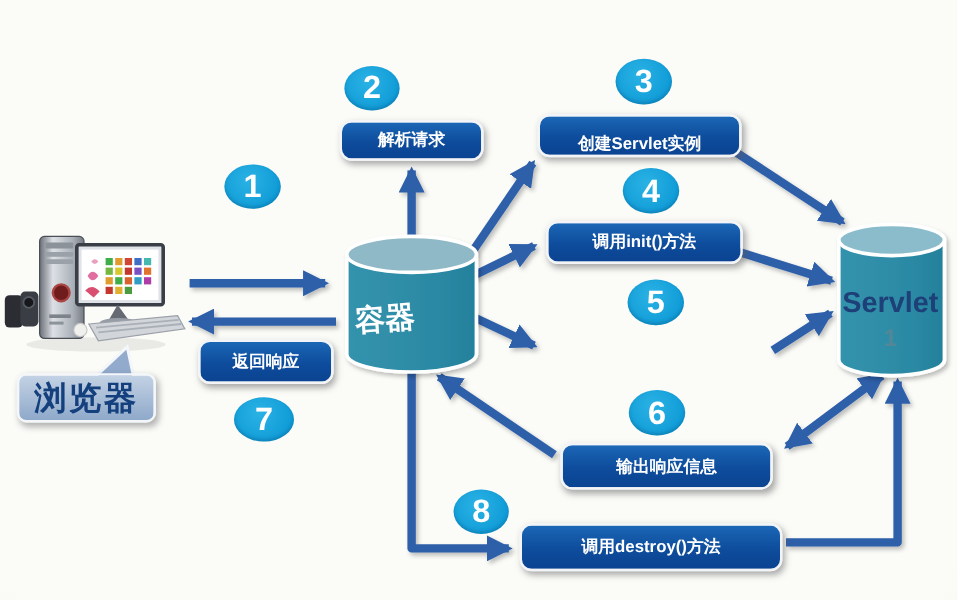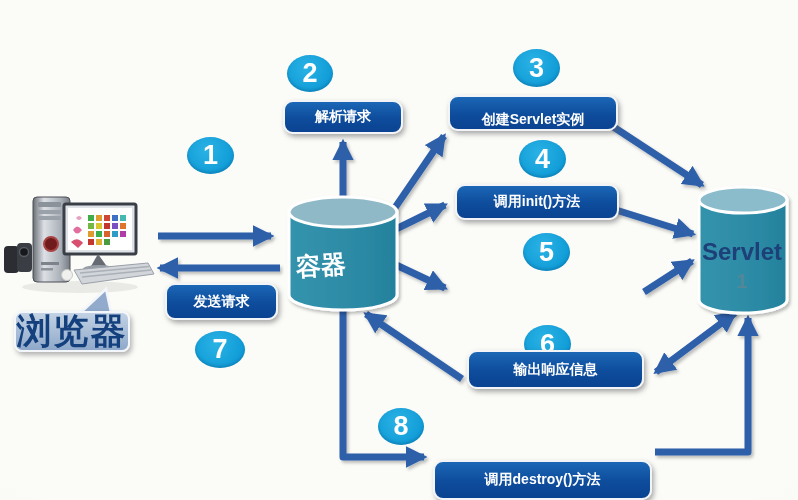--- a/index.html
+++ b/index.html
@@ -10,21 +10,21 @@
     color:#fff;font-weight:bold;font-size:14px;white-space:nowrap;
     background:linear-gradient(180deg,#1b67b6 0%,#0e4c9c 55%,#0a4391 100%);
     border:2px solid #f2f4f7;border-radius:10px;box-shadow:2px 3px 5px rgba(90,90,90,.5);}
   .numcircle{position:absolute;box-sizing:border-box;display:flex;align-items:center;justify-content:center;
     color:#fff;font-weight:bold;font-size:27px;border-radius:50%;
     background:radial-gradient(circle at 42% 35%, #2ab2e4, #0f9bd7 75%);
     box-shadow:inset 0 -2px 3px rgba(0,60,100,.25);}
   .browser-label{position:absolute;box-sizing:border-box;left:14px;top:311px;width:116px;height:41px;
     display:flex;align-items:center;justify-content:center;
     background:linear-gradient(180deg,#c3d2e4,#8fa9ca);border:2px solid #f3f6fa;border-radius:8px;
-    color:#15407e;font-size:35px;font-weight:bold;letter-spacing:2px;box-shadow:2px 3px 5px rgba(90,90,90,.45);}
+    color:#15407e;font-size:27px;font-weight:bold;letter-spacing:2px;box-shadow:2px 3px 5px rgba(90,90,90,.45);}
   svg{position:absolute;left:0;top:0;}
   .overlay{width:798px;height:500px;}
   .pc{left:2px;top:188px;}
   .tail{left:70px;top:284px;}
 </style>
 </head>
 <body>
 
 <div id="stage">
 
@@ -163,31 +163,31 @@
       <span>调用init()方法</span>
     </div>
 
   <div class="numcircle" style="left:523px;top:233px;width:47px;height:38px;">
       <span>5</span>
     </div>
 
   <div class="numcircle" style="left:524px;top:325px;width:47px;height:38px;">
       <span>6</span>
     </div>
-  <div class="bluebox" style="left:467px;top:350px;width:177px;height:39px;">
+  <div class="bluebox" style="left:467px;top:369px;width:177px;height:39px;">
       <span>输出响应信息</span>
     </div>
 
   <div class="numcircle" style="left:195px;top:331px;width:50px;height:37px;">
       <span>7</span>
     </div>
   <div class="bluebox" style="left:165px;top:283px;width:113px;height:37px;">
-      <span>发送请求</span>
+      <span>返回响应</span>
     </div>
 
   <div class="numcircle" style="left:378px;top:408px;width:46px;height:37px;">
       <span>8</span>
     </div>
-  <div class="bluebox" style="left:433px;top:460px;width:219px;height:40px;">
+  <div class="bluebox" style="left:433px;top:436px;width:219px;height:40px;">
       <span>调用destroy()方法</span>
     </div>
 
 </div>
 
 </body></html>

